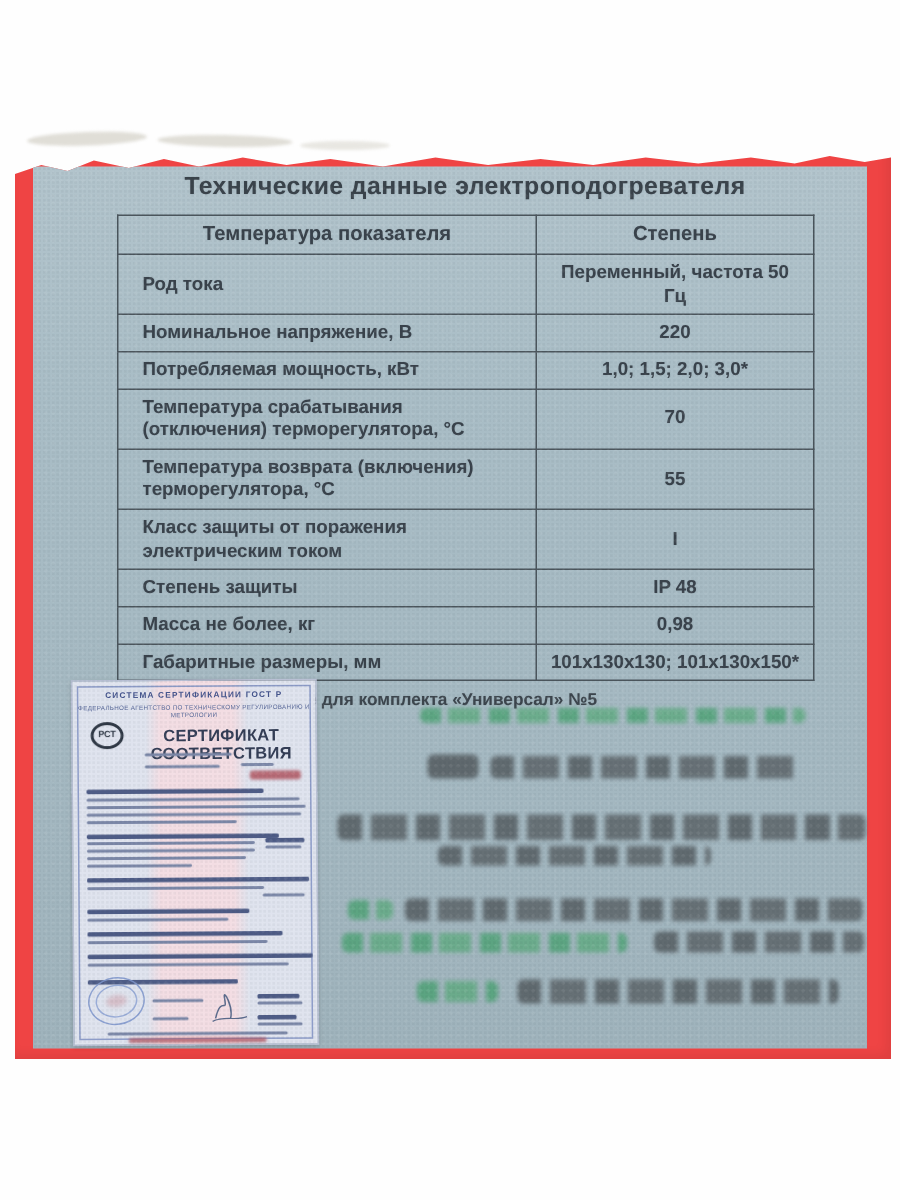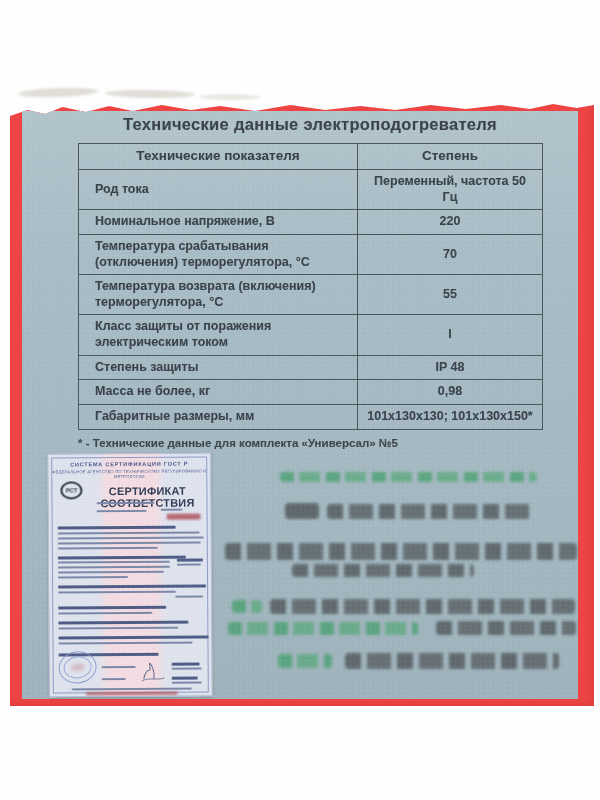--- a/index.html
+++ b/index.html
@@ -118,30 +118,34 @@
       <div class="table-col">
         <div class="tbl-title">Технические данные электроподогревателя</div>
 
         <table class="spec">
           <colgroup>
               <col class="c1">
               <col class="c2">
             </colgroup>
           <tbody>
               <tr>
-            <th>Технические показателя</th>
+            <th>Температура показателя</th>
             <th>Степень</th>
           </tr>
           <tr>
             <td class="name">Род тока</td>
             <td class="val">Переменный, частота 50 Гц</td>
           </tr>
           <tr>
             <td class="name">Номинальное напряжение, В</td>
             <td class="val">220</td>
+          </tr>
+          <tr>
+            <td class="name">Потребляемая мощность, кВт</td>
+            <td class="val">1,0; 1,5; 2,0; 3,0*</td>
           </tr>
           <tr>
             <td class="name">Температура срабатывания (отключения) терморегулятора, °С</td>
             <td class="val">70</td>
           </tr>
           <tr>
             <td class="name">Температура возврата (включения) терморегулятора, °С</td>
             <td class="val">55</td>
           </tr>
           <tr>

